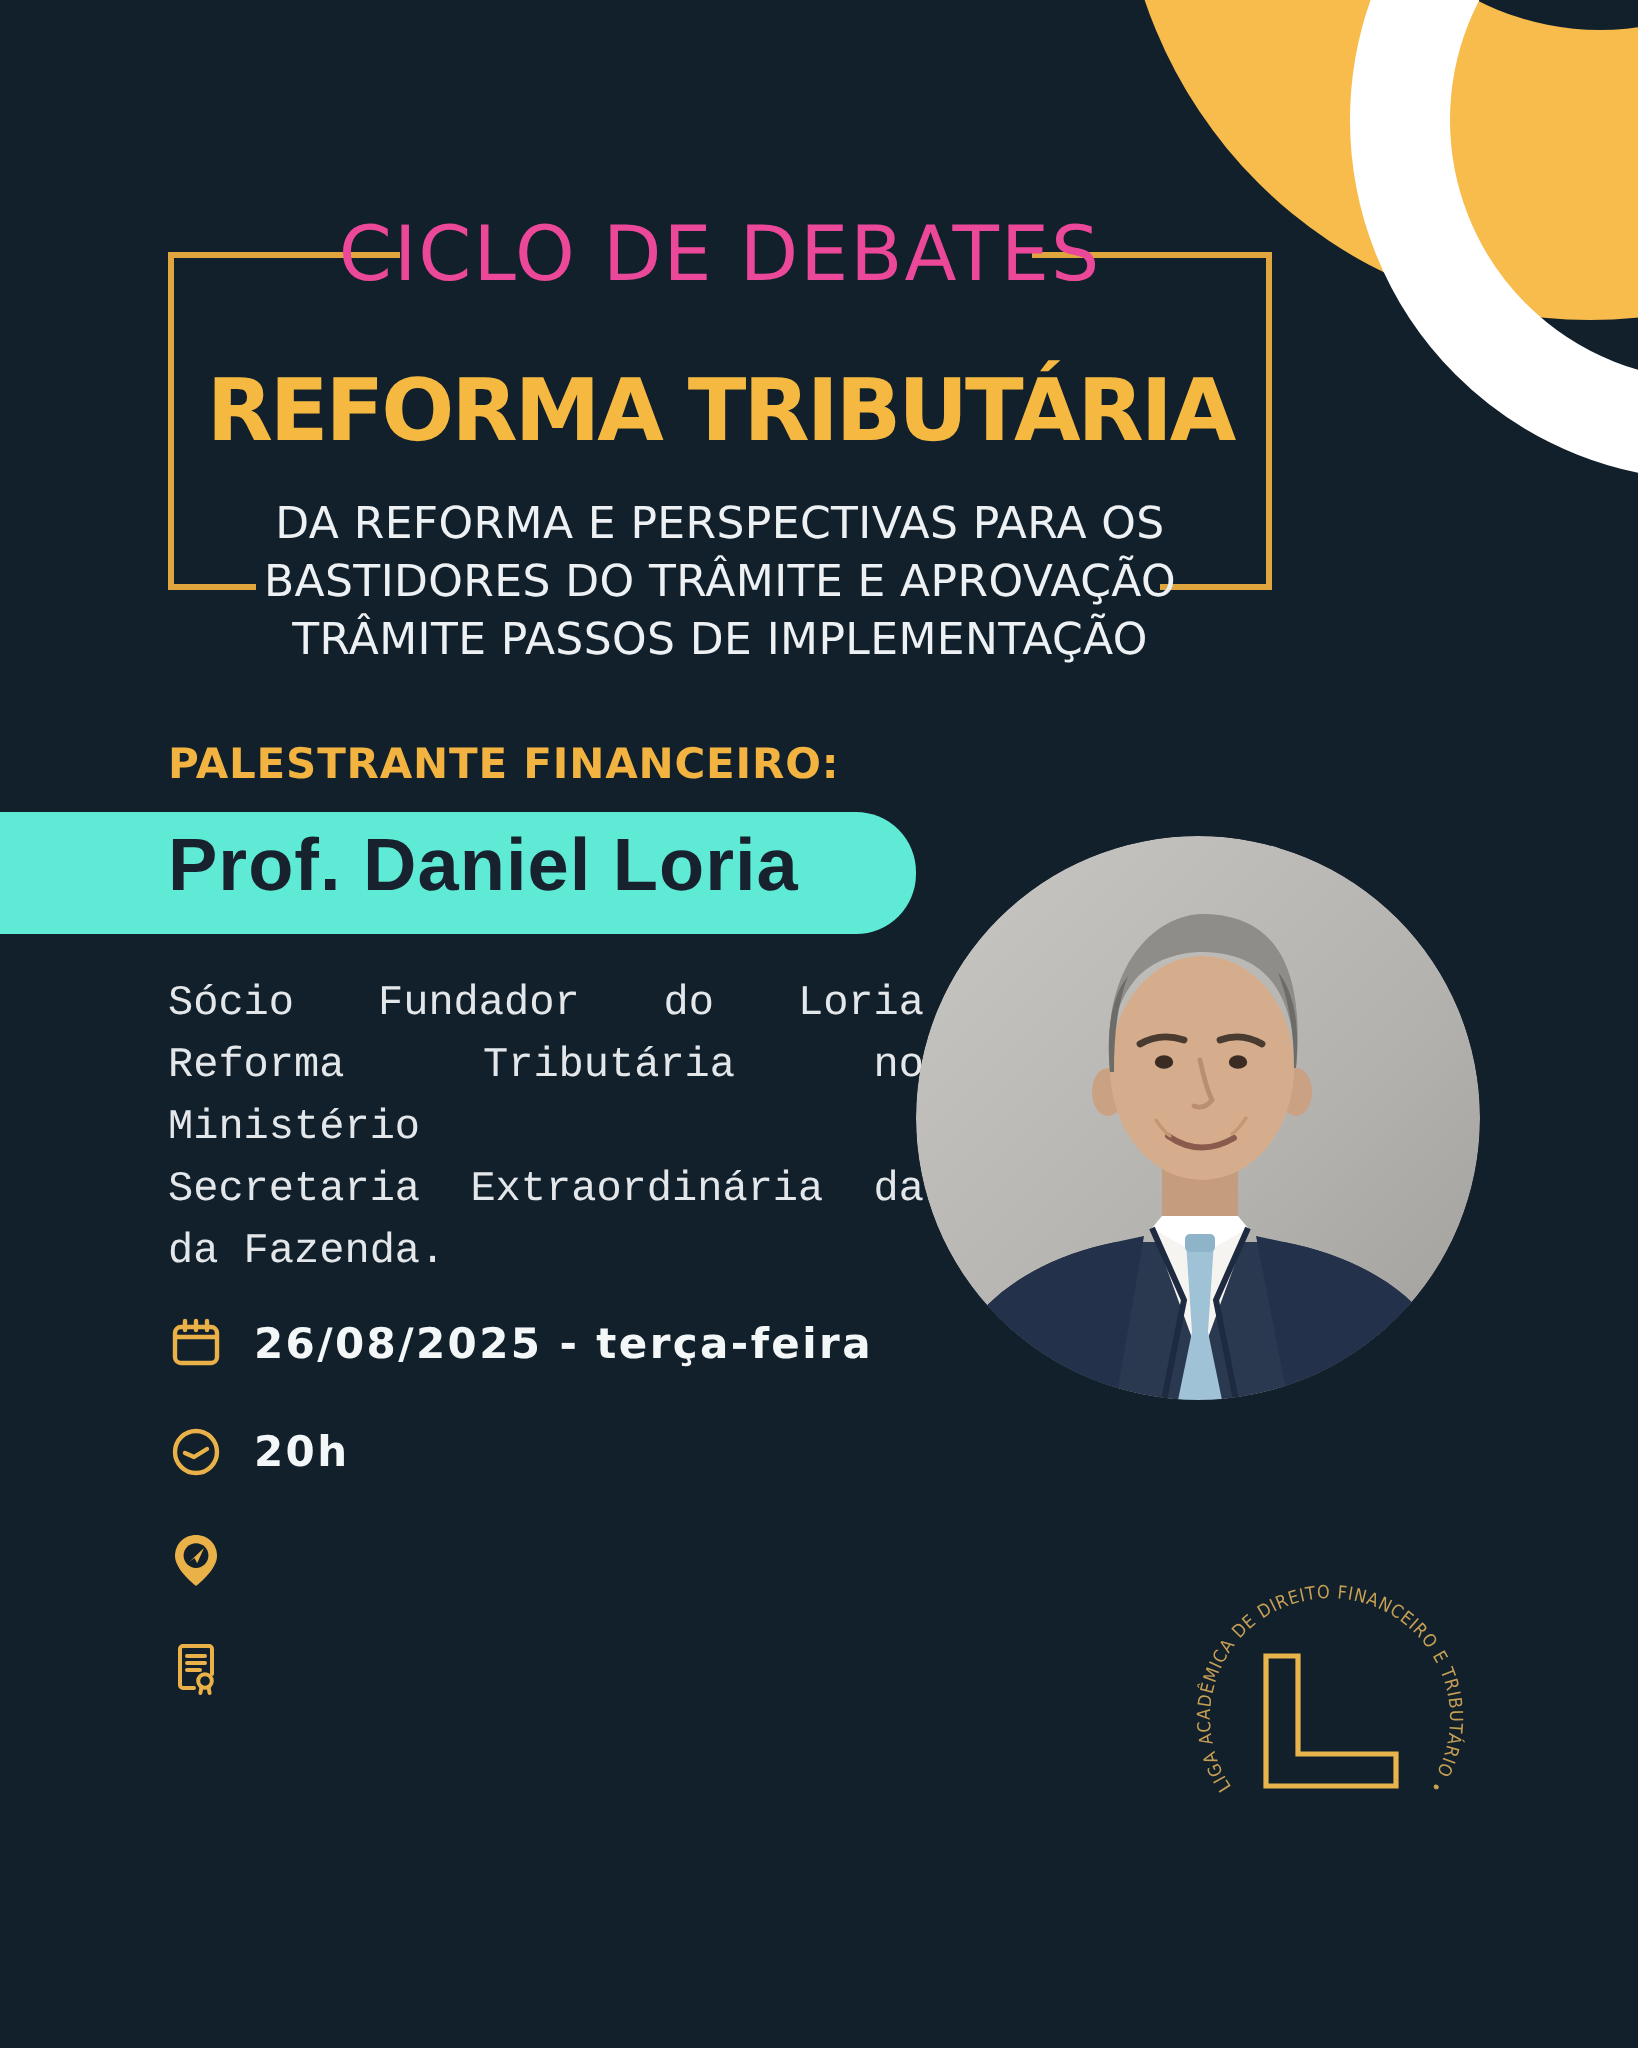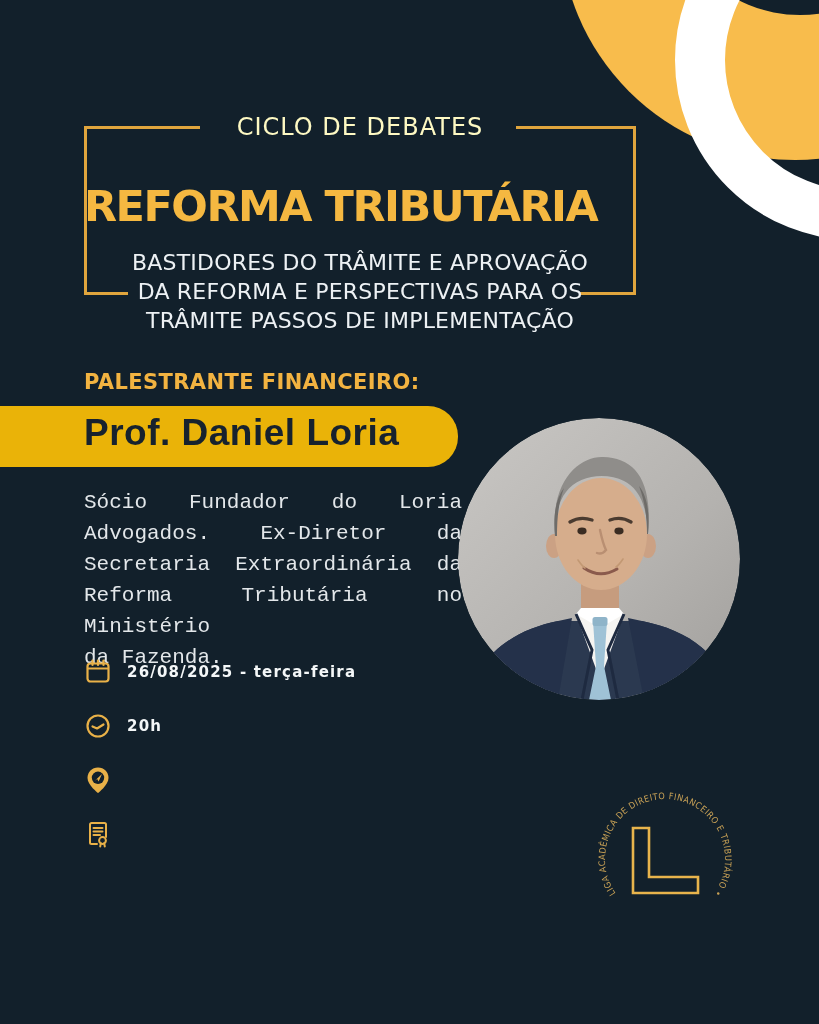--- a/index.html
+++ b/index.html
@@ -14,54 +14,54 @@
   
   .frame{
     position:absolute;left:84px;top:126px;width:552px;height:169px;
     box-sizing:border-box;border:3px solid #E0A53D;z-index:1;
   }
   .gap-cover{position:absolute;background:#12202B;z-index:2;}
   .gap-top{left:200px;top:122px;width:316px;height:12px;}
   .gap-bottom{left:128px;top:287px;width:452px;height:11px;}
   .kicker{
     position:absolute;left:84px;top:110px;width:552px;height:35px;line-height:35px;
-    text-align:center;color:#fef9c3;font-size:24px;font-weight:500;letter-spacing:1px;z-index:3;
+    text-align:center;color:#ec4899;font-size:38px;font-weight:500;letter-spacing:1px;z-index:3;
   }
   .title{
     position:absolute;left:84px;top:178px;width:552px;height:56px;line-height:56px;
-    color:#F5B841;font-size:43px;font-weight:800;letter-spacing:-1.5px;z-index:3;
+    text-align:center;color:#F5B841;font-size:43px;font-weight:800;letter-spacing:-1.5px;z-index:3;
     white-space:nowrap;
   }
   .subtitle{
     position:absolute;left:84px;top:248px;width:552px;z-index:3;
     text-align:center;color:#EDF1F4;font-size:22px;font-weight:500;line-height:29px;letter-spacing:.2px;
   }
   
   .speaker-label{
     position:absolute;left:84px;top:370px;
     color:#F2B341;font-size:21px;font-weight:bold;letter-spacing:.4px;
   }
   .name-pill{
     position:absolute;left:0;top:406px;width:458px;height:61px;
-    background:#eab308;border-radius:0 30px 30px 0;
+    background:#5eead4;border-radius:0 30px 30px 0;
   }
   .name-pill .name{
     display:block;margin-left:84px;line-height:53px;
     font-family:"Liberation Sans","DejaVu Sans",sans-serif;
     font-size:37px;font-weight:bold;color:#17222E;letter-spacing:.5px;white-space:nowrap;
   }
   .bio{position:absolute;left:84px;top:487px;width:378px;color:#E3E7EA;font-size:21px;line-height:31px;font-family:Liberation Mono, monospace;}
   .bio-line{text-align:justify;text-align-last:justify;}
   .bio-line.last{text-align-last:left;}
   
   .details{position:absolute;left:84px;top:657px;display:flex;flex-direction:column;gap:24px;}
   .detail-row{display:flex;align-items:center;height:30px;}
   .detail-row svg{width:28px;height:28px;flex:0 0 28px;}
   .detail-label{
-    margin-left:15px;color:#F4F7F8;font-size:15px;font-weight:bold;letter-spacing:1.2px;white-space:nowrap;
+    margin-left:15px;color:#F4F7F8;font-size:21px;font-weight:bold;letter-spacing:1.2px;white-space:nowrap;
   }
   
   .photo{position:absolute;left:458px;top:418px;width:282px;height:282px;border-radius:50%;overflow:hidden;}
   
   .logo{position:absolute;left:585px;top:779px;width:160px;height:160px;}
   .logo text{
     font-family:"DejaVu Sans","Liberation Sans",sans-serif;
     font-size:9px;font-weight:500;letter-spacing:.5px;fill:#C7A055;
   }
 </style>
@@ -76,34 +76,33 @@
     <circle cx="356" cy="60" r="155" fill="none" stroke="#FFFFFF" stroke-width="50"></circle>
   </svg>
 
   <div class="frame"></div>
   <div class="gap-cover gap-top"></div>
   <div class="gap-cover gap-bottom"></div>
 
   <div class="kicker">CICLO DE DEBATES</div>
   <div class="title">REFORMA TRIBUTÁRIA</div>
   <div class="subtitle">
+    <div>DA REFORMA E PERSPECTIVAS PARA OS</div>
     <div>BASTIDORES DO TRÂMITE E APROVAÇÃO</div>
-    <div>DA REFORMA E PERSPECTIVAS PARA OS</div>
     <div>TRÂMITE PASSOS DE IMPLEMENTAÇÃO</div>
   </div>
 
   <div class="speaker-label">PALESTRANTE FINANCEIRO:</div>
   <div class="name-pill">
     <span class="name">Prof. Daniel Loria</span>
   </div>
   <div class="bio">
     <div class="bio-line">Sócio Fundador do Loria</div>
-    <div class="bio-line">Advogados. Ex-Diretor da</div>
+    <div class="bio-line">Reforma Tributária no Ministério</div>
     <div class="bio-line">Secretaria Extraordinária da</div>
-    <div class="bio-line">Reforma Tributária no Ministério</div>
     <div class="bio-line last">da Fazenda.</div>
   </div>
 
   <div class="details">
 
     <div class="detail-row">
       <svg viewBox="0 0 28 28" fill="none" stroke="#E9B148" stroke-width="2.2" stroke-linecap="round" stroke-linejoin="round">
         <rect x="3.5" y="5.5" width="21" height="18" rx="3"></rect>
         <line x1="8.5" y1="2.5" x2="8.5" y2="7"></line>
         <line x1="14" y1="2.5" x2="14" y2="7"></line>

